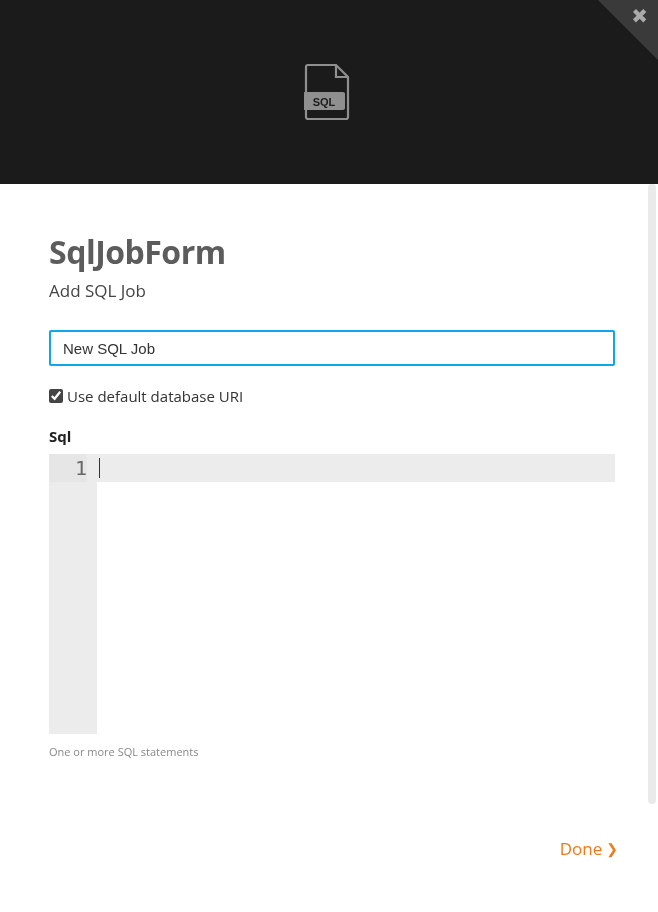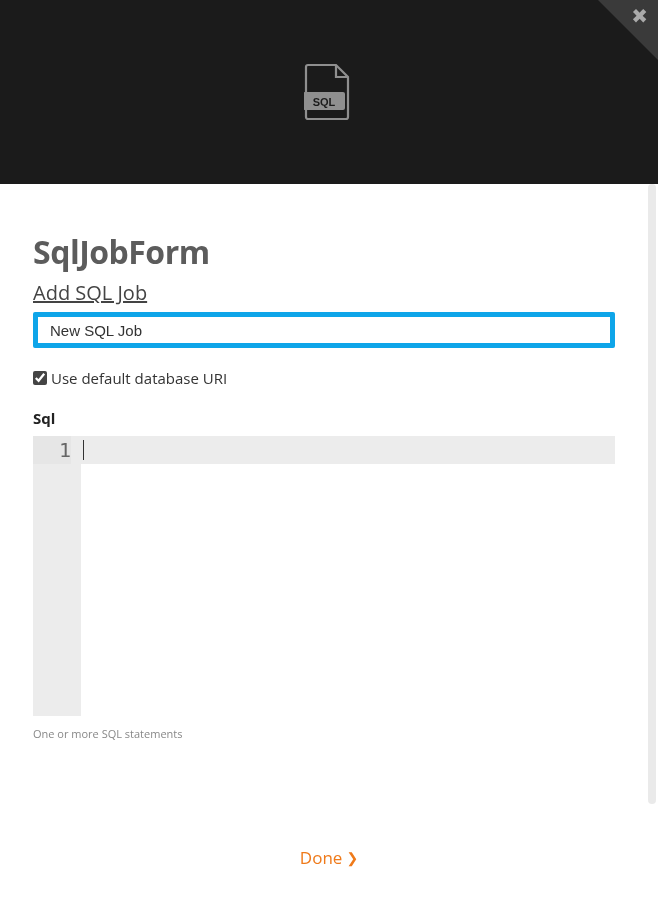--- a/index.html
+++ b/index.html
@@ -8,51 +8,51 @@
 
   
   .corner-tri { position: absolute; top: 0; right: 0; width: 0; height: 0; border-left: 60px solid transparent; border-top: 60px solid #3a3a3a; z-index: 2; }
   .close-x { position: absolute; top: 6px; right: 10px; color: #aaa; font-size: 20px; line-height: 1; z-index: 3; cursor: pointer; }
 
   
   .hdr { height: 184px; background: #1b1b1b; display: flex; align-items: center; justify-content: center; position: relative; flex-shrink: 0; }
   .hdr svg { display: block; }
 
   
-  .body-wrap { position: relative; flex: 1; background: #fff; }
+  .body-wrap { position: relative; flex: 1; background: #fff; padding-left: 16px; }
   .scroll-track { position: absolute; right: 0; top: 0; width: 10px; height: 100%; }
   .scroll-thumb { position: absolute; right: 2px; top: 0; width: 8px; height: 620px; background: #d9d9d9; border-radius: 4px; opacity: 0.55; }
 
   .content { padding: 46px 33px 0 33px; width: calc(100% - 10px); }
 
   h1.title { font-size: 32px; font-weight: 700; color: #5c5c5c; margin-bottom: 6px; letter-spacing: -0.5px; }
-  .subtitle { font-size: 20px; color: #444; margin-bottom: 6px; text-decoration: underline; }
+  .subtitle { font-size: 17px; color: #444; margin-bottom: 28px; }
 
   .label { font-size: 15px; font-weight: 700; color: #222; margin-bottom: 8px; }
   .field { margin-bottom: 20px; }
 
-  input.text-input { width: 100%; height: 36px; border: 5px solid #0ea5e9; padding: 0 12px; font-size: 15px; color: #333; border-radius: 2px; }
+  input.text-input { width: 100%; height: 36px; border: 2px solid #0ea5e9; padding: 0 12px; font-size: 15px; color: #333; border-radius: 2px; }
 
   .check-row { display: flex; align-items: center; gap: 4px; margin-bottom: 20px; }
   .check-row input[type=checkbox] { width: 14px; height: 14px; accent-color:#444; }
   .check-row label { font-size: 15px; color: #333; }
 
   
   .editor { display: flex; width: 100%; height: 280px; background: #fff; border: 0; }
   .gutter { width: 48px; background: #ececec; text-align: right; padding-right: 10px; }
   .lineno-row { height: 28px; display:flex; align-items:center; justify-content:flex-end; background: #e6e6e6; }
   .lineno { font-family: monospace; font-size: 20px; color: #666; }
   .codepane { flex: 1; position: relative; }
   .codepane .active-line { height: 28px; background: #ececec; position: relative; }
   .codepane .cursor { position: absolute; left: 2px; top: 4px; width: 1px; height: 20px; background: #333; }
 
   .hint { font-size: 11px; color: #888; margin-top: 10px; }
 
   
-  .footer { position: absolute; bottom: 7px; left: 0; right: 0; padding: 28px 40px 36px 40px; display: flex; justify-content: center; }
+  .footer { position: absolute; bottom: 16px; left: 0; right: 0; padding: 28px 40px 36px 40px; display: flex; justify-content: flex-end; }
   .done { color: #ef7a1a; font-size: 17px; display: inline-flex; align-items: center; gap: 4px; cursor: pointer; }
   .done .chev { font-size: 14px; }
 </style>
 </head>
 <body>
 
 <div class="modal">
 
   <div class="corner-tri"></div>
   <span class="close-x">✖</span>

